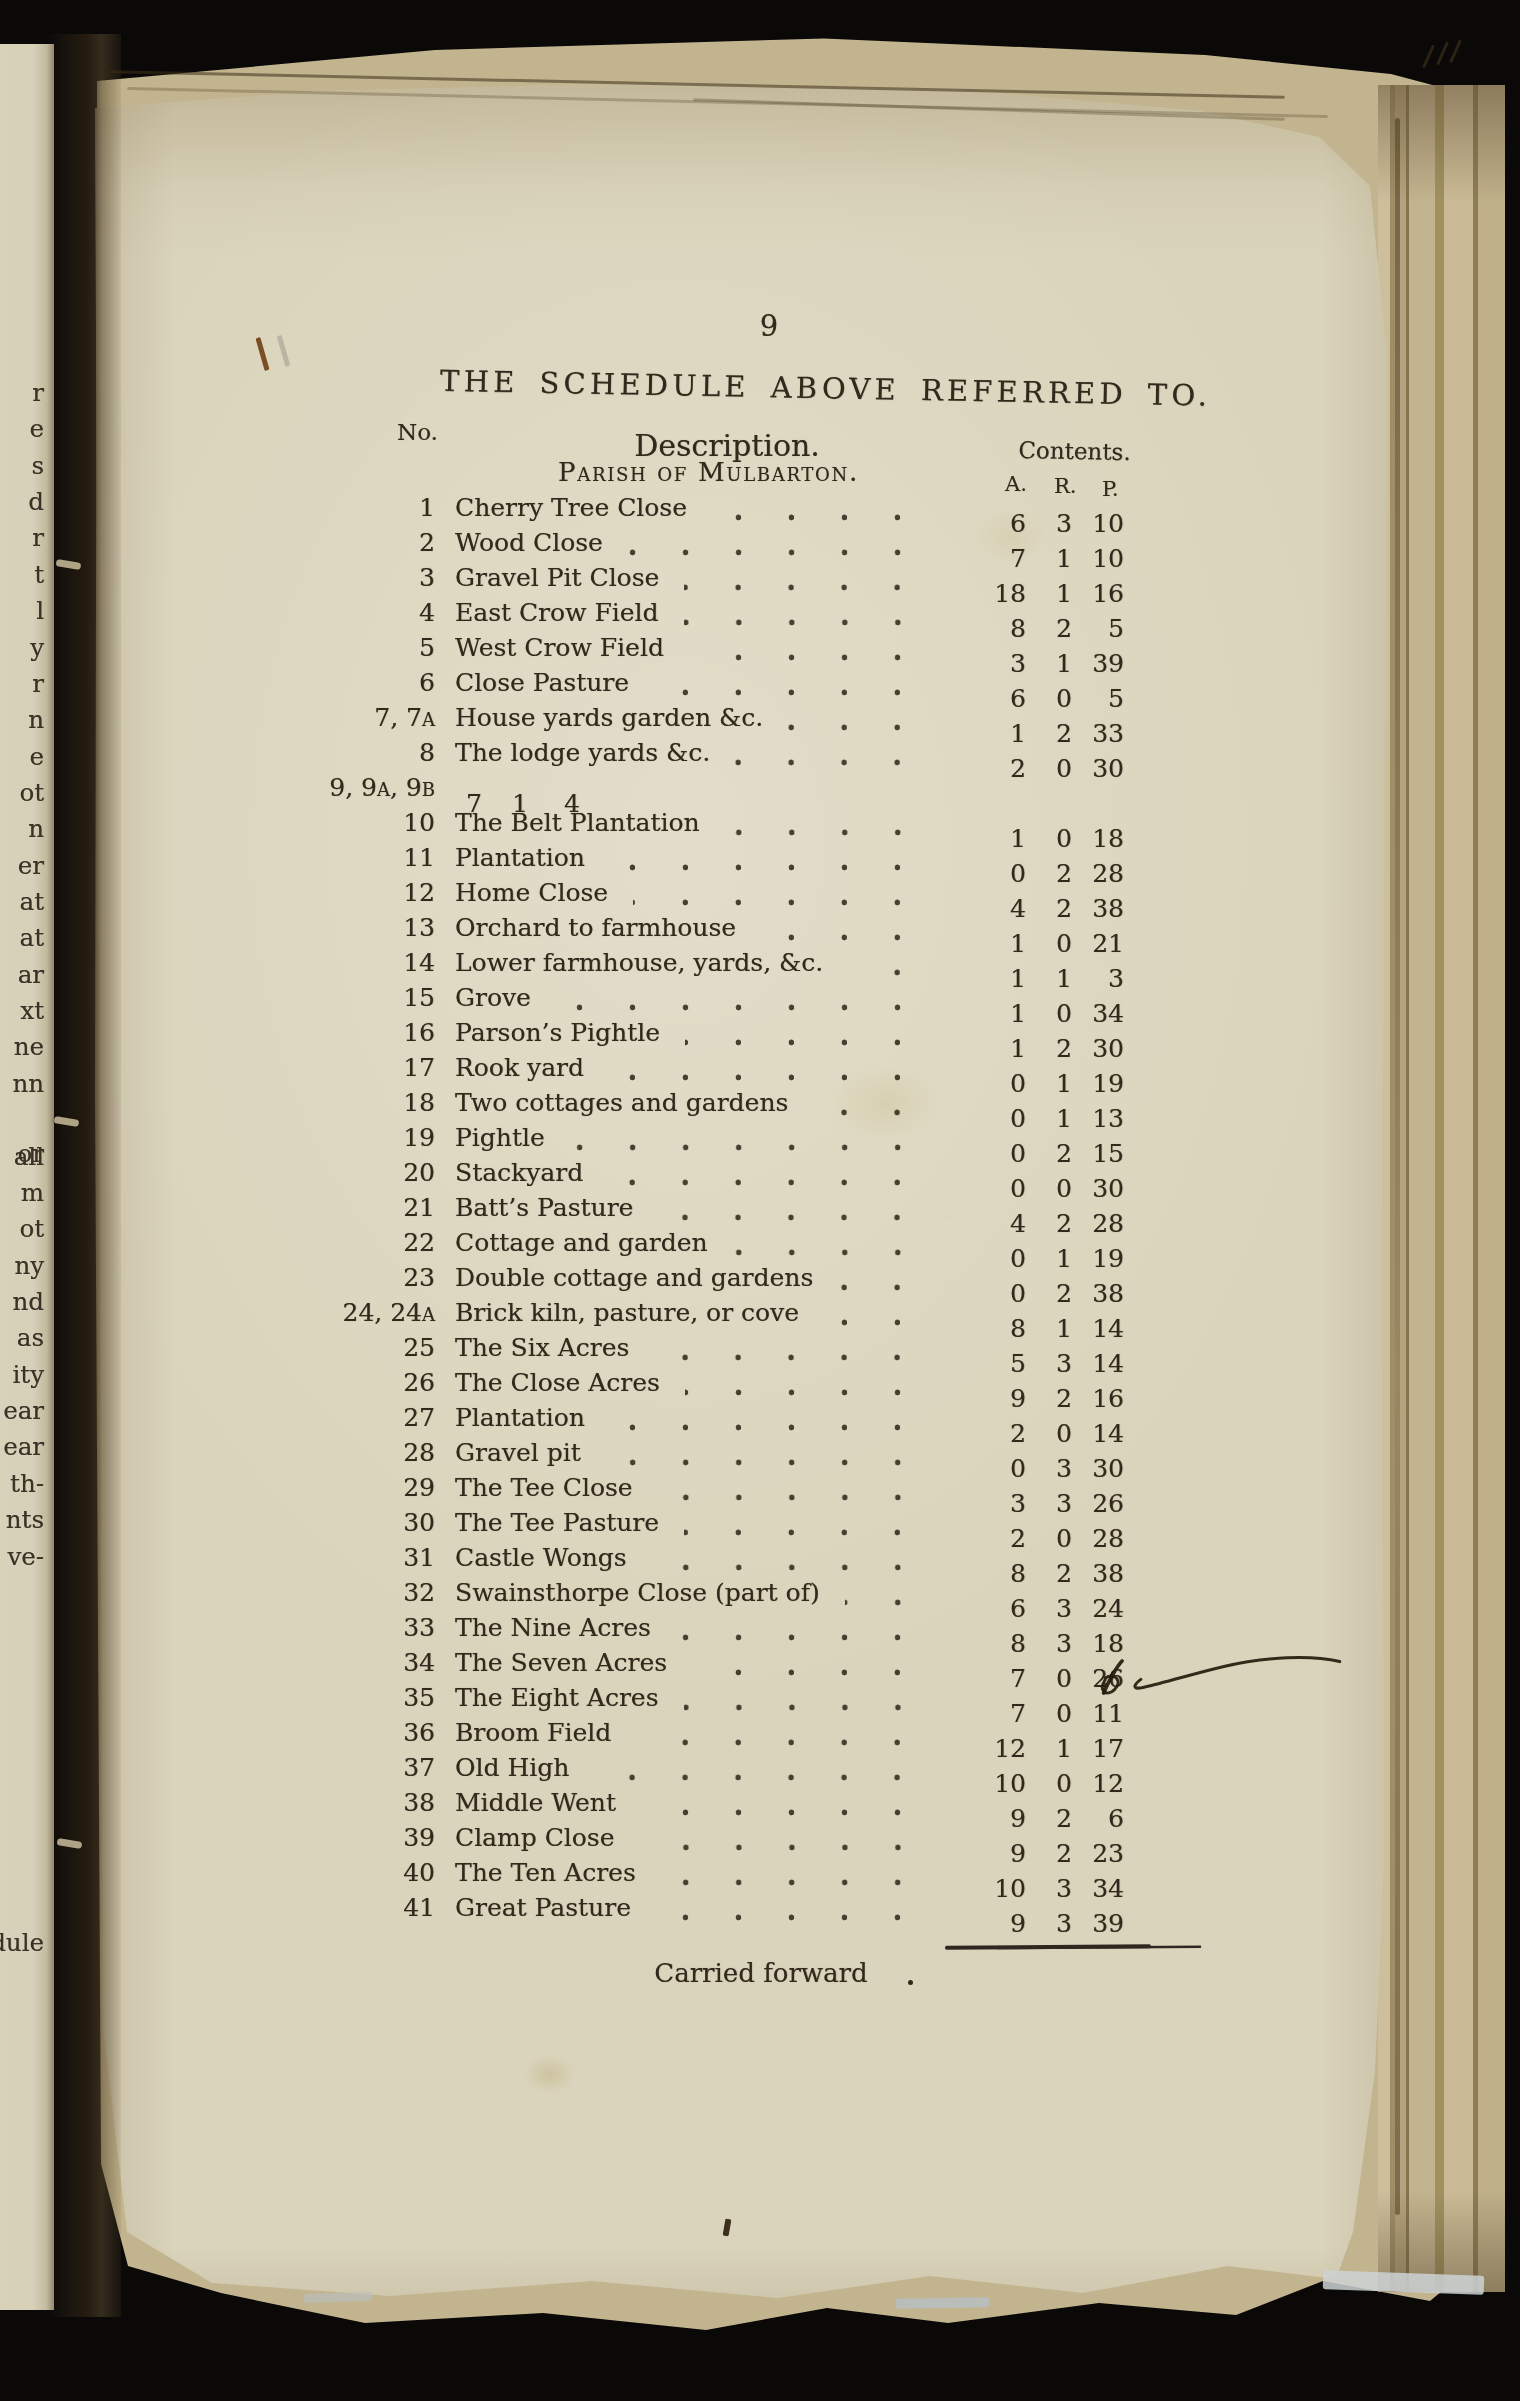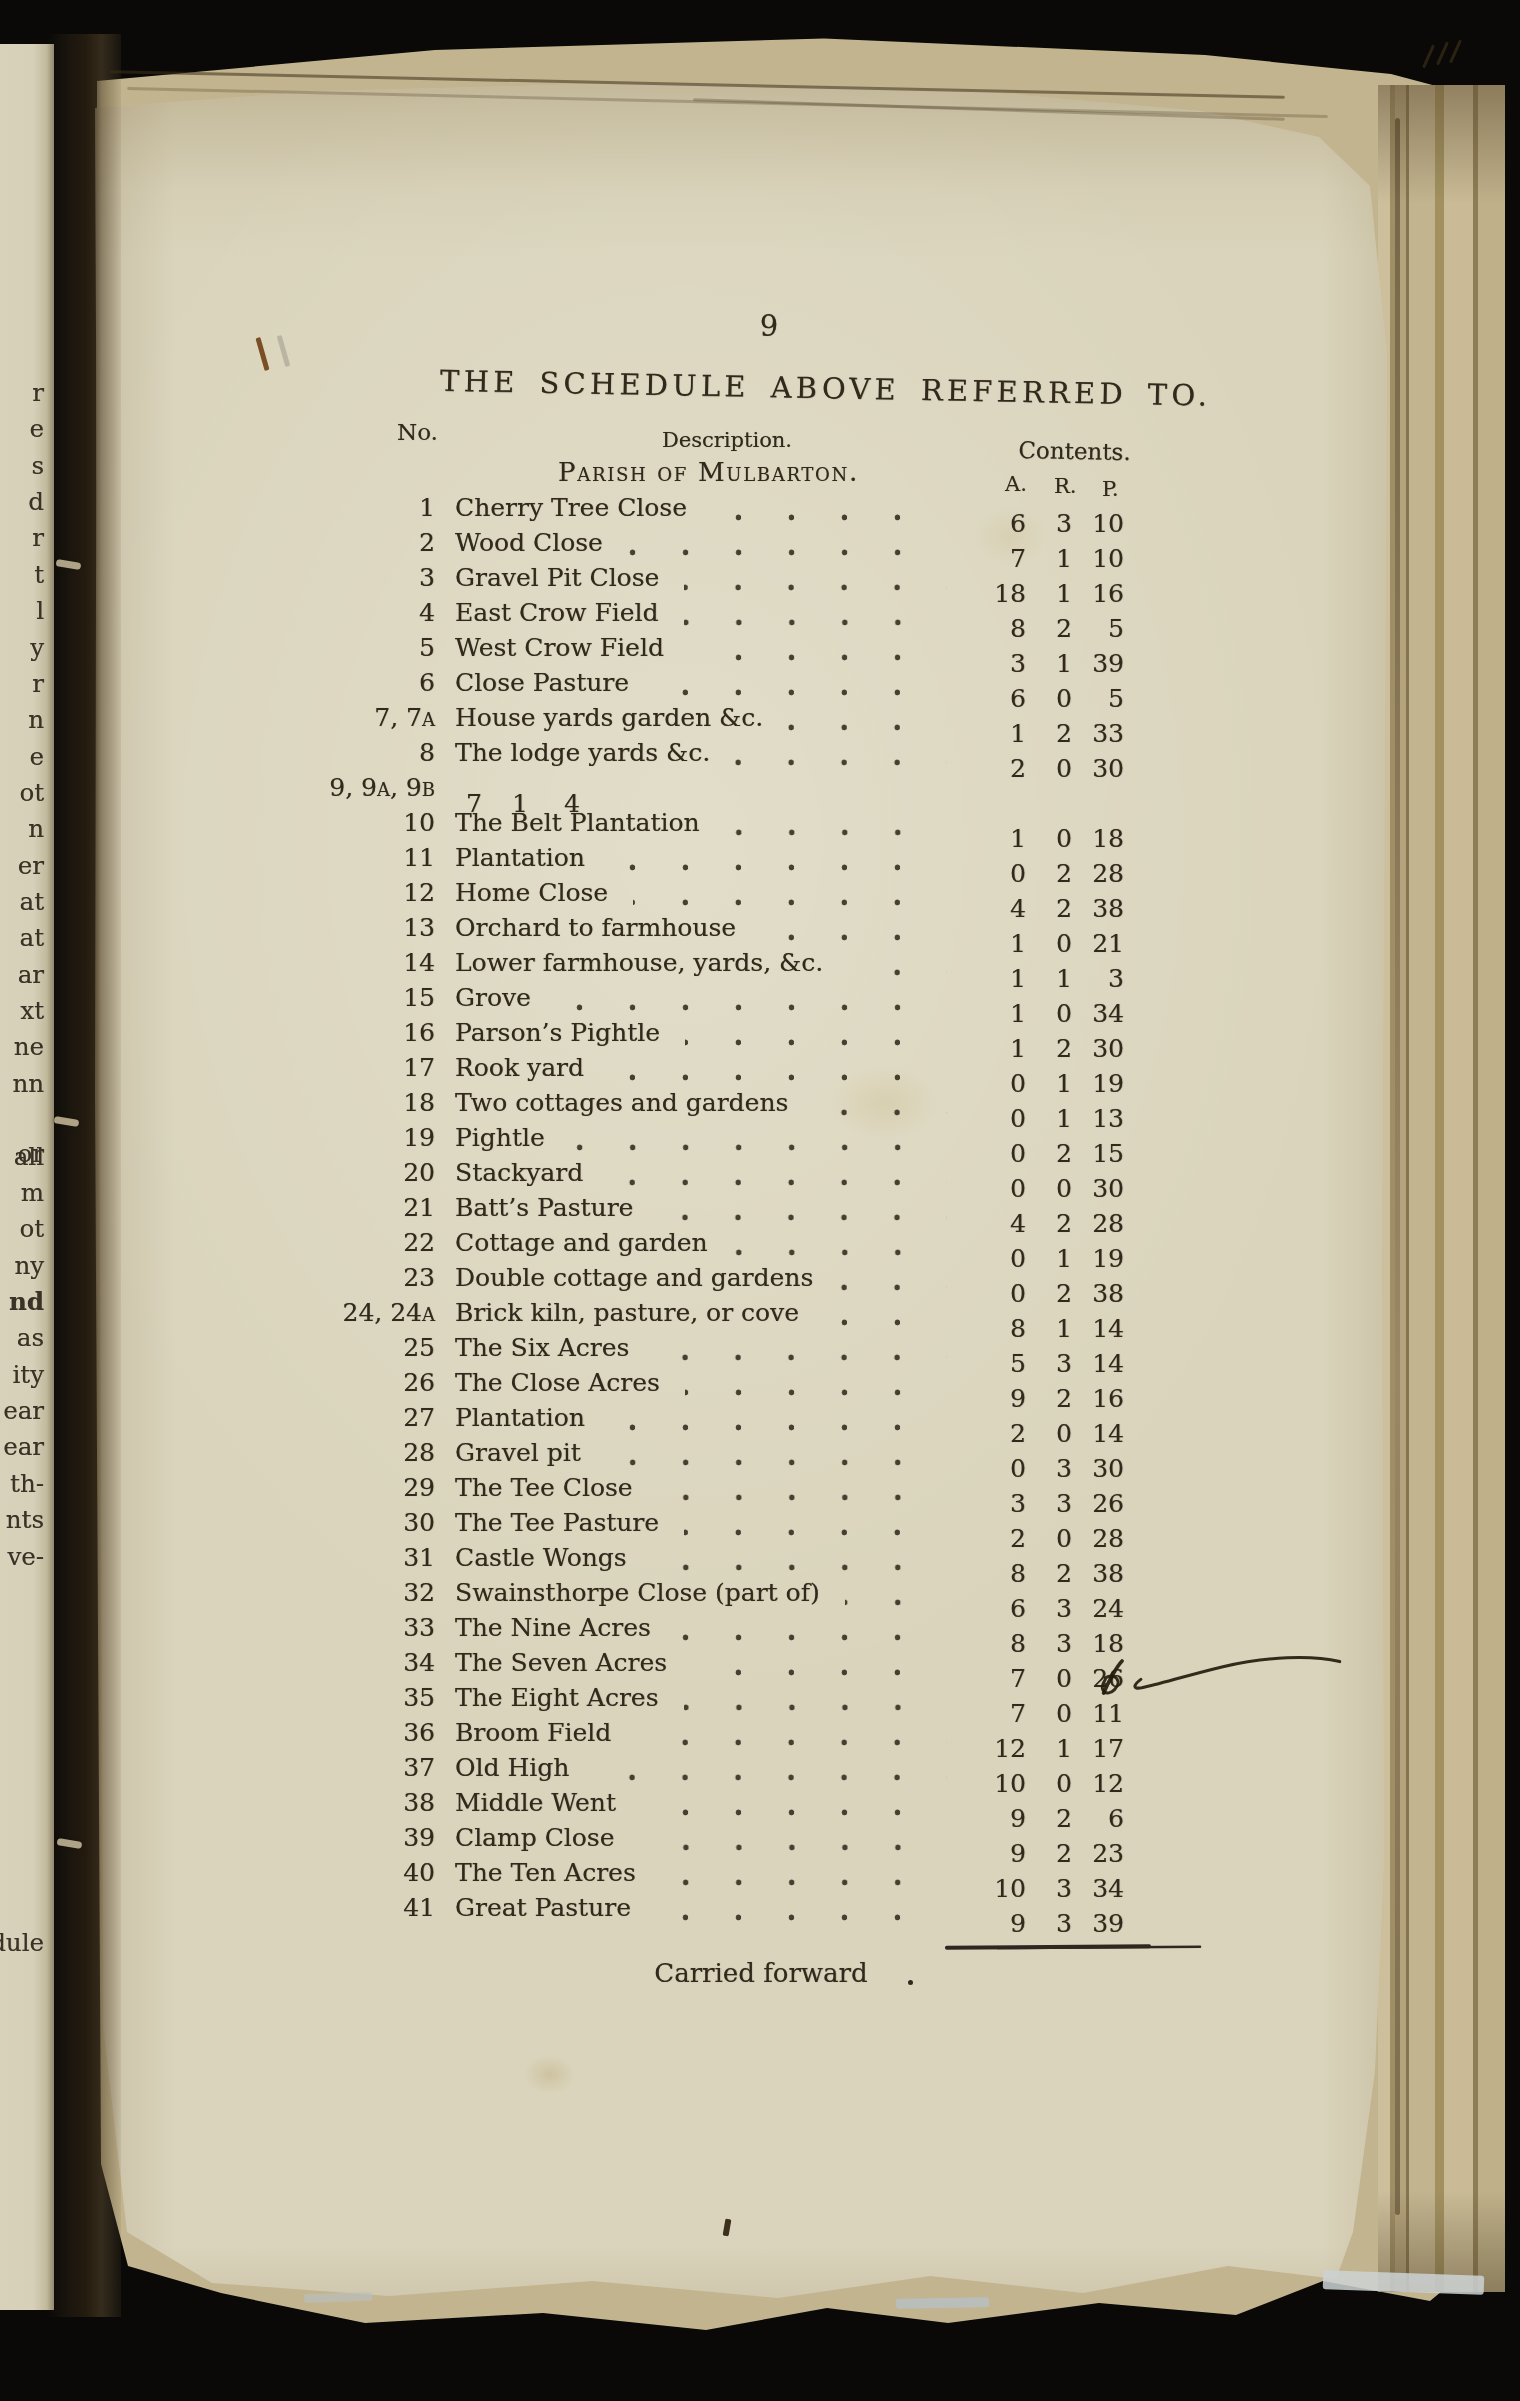--- a/index.html
+++ b/index.html
@@ -56,21 +56,21 @@
   .flourish-svg{position:absolute;left:1129px;top:1642px;}
   .mark-svg{stroke:#241b0d;stroke-width:3.6;fill:none;stroke-linecap:round;opacity:.92;}
 
   
   .content{position:absolute;left:0;top:0;width:1520px;height:2401px;
            text-shadow:0.3px 0.3px 0.7px rgba(44,36,24,.5);}
   .pagenum{position:absolute;left:693px;top:309px;width:152px;text-align:center;font-size:29px;}
   .title{position:absolute;left:440px;top:370px;width:643px;text-align:center;font-size:29px;
          letter-spacing:4.2px;word-spacing:7.6px;white-space:nowrap;transform:rotate(1.1deg);}
   .h-no{position:absolute;left:397px;top:419px;font-size:23px;}
-  .h-desc{position:absolute;left:541px;top:428px;width:372px;text-align:center;font-size:21px;}
+  .h-desc{position:absolute;left:541px;top:428px;width:372px;text-align:center;font-size:30px;}
   .h-cont{position:absolute;left:1011px;top:438px;width:127px;text-align:center;font-size:23px;transform:rotate(1deg);}
   .parish{position:absolute;left:558px;top:457px;width:372px;text-align:left;font-size:26px;
           font-variant:small-caps;letter-spacing:1.7px;}
   .uh{position:absolute;font-size:21px;}
   .uh-a{left:1005px;top:472px;}
   .uh-r{left:1054px;top:474px;}
   .uh-p{left:1102px;top:477px;}
 
   .rows{position:absolute;left:245px;top:493px;width:879px;}
   .row{display:flex;height:35px;line-height:29px;font-size:25px;}
@@ -116,21 +116,21 @@
       <span class="frag" style="top: 879px;">at</span>
       <span class="frag" style="top: 916px;">ar</span>
       <span class="frag" style="top: 952px;">xt</span>
       <span class="frag" style="top: 988px;">ne</span>
       <span class="frag" style="top: 1025px;">nn</span>
       <span class="frag" style="top: 1095px; text-align: center;">or</span>
       <span class="frag" style="top: 1098px;">all</span>
       <span class="frag" style="top: 1134px;">m</span>
       <span class="frag" style="top: 1170px;">ot</span>
       <span class="frag" style="top: 1207px;">ny</span>
-      <span class="frag" style="top: 1243px; font-weight: bold;">nd</span>
+      <span class="frag" style="top: 1243px;">nd</span>
       <span class="frag" style="top: 1279px;">as</span>
       <span class="frag" style="top: 1316px;">ity</span>
       <span class="frag" style="top: 1352px;">ear</span>
       <span class="frag" style="top: 1388px;">ear</span>
       <span class="frag" style="top: 1425px;">th-</span>
       <span class="frag" style="top: 1461px;">nts</span>
       <span class="frag" style="top: 1498px;">ve-</span>
       <span class="frag" style="top: 1884px;">dule</span>
     </div>
 

